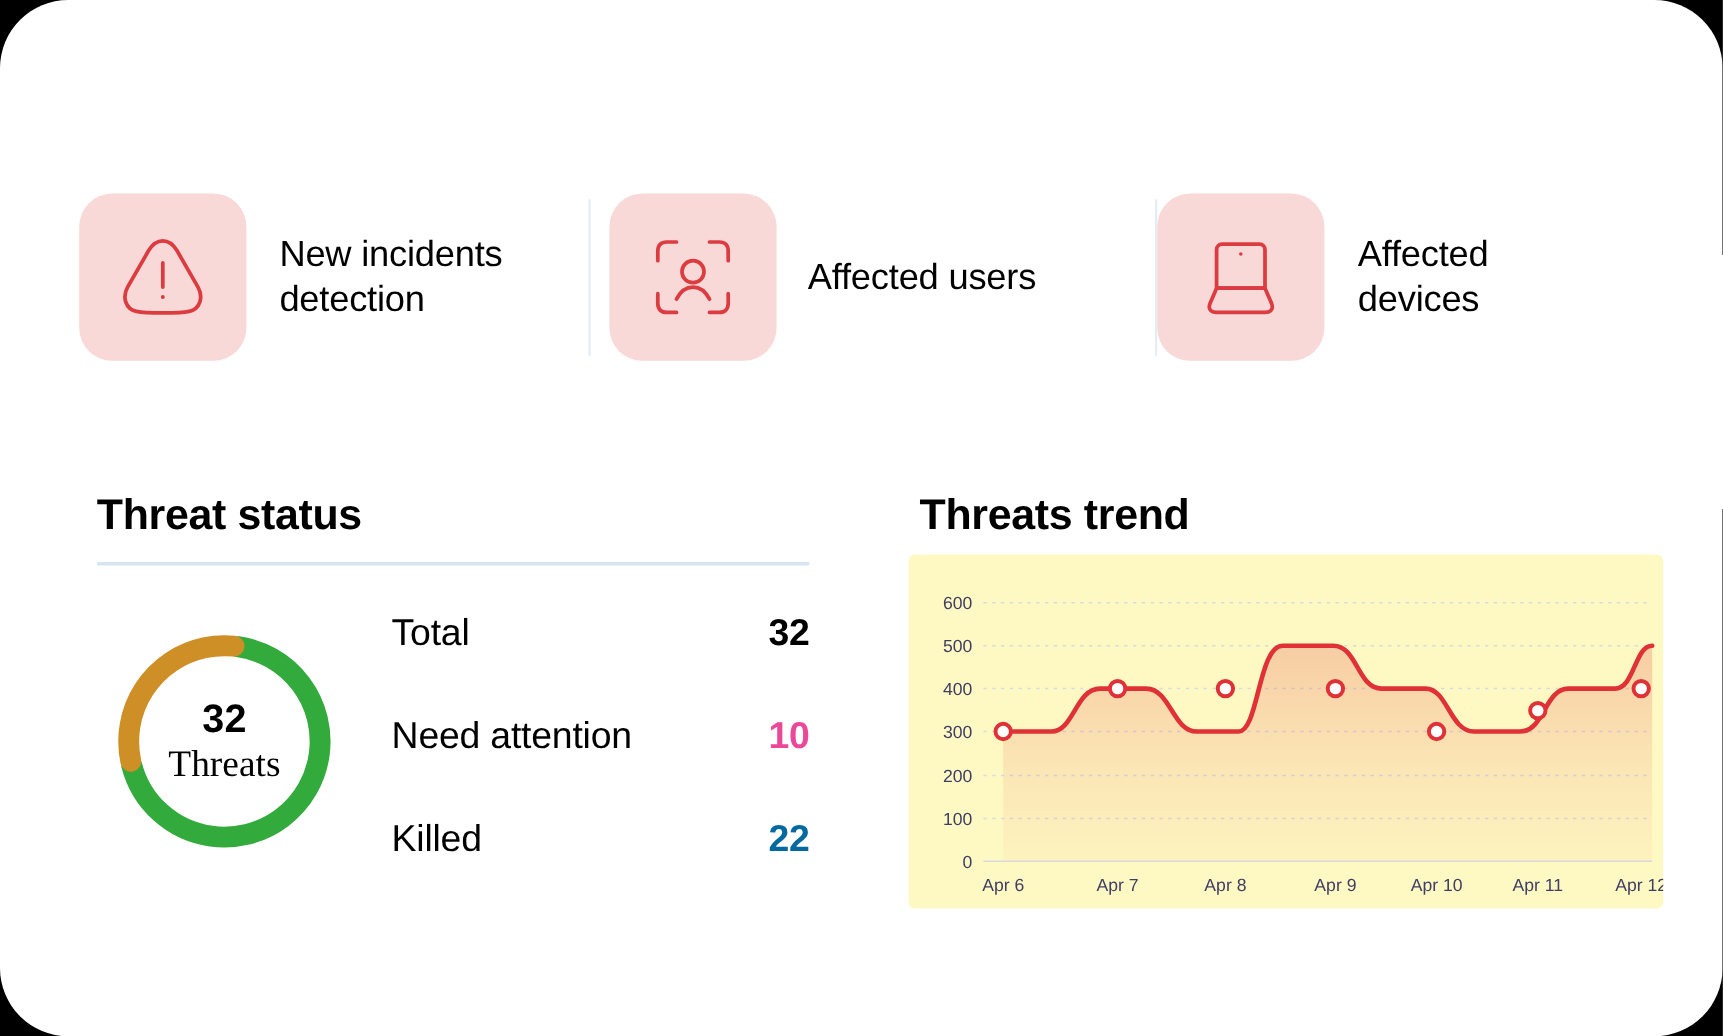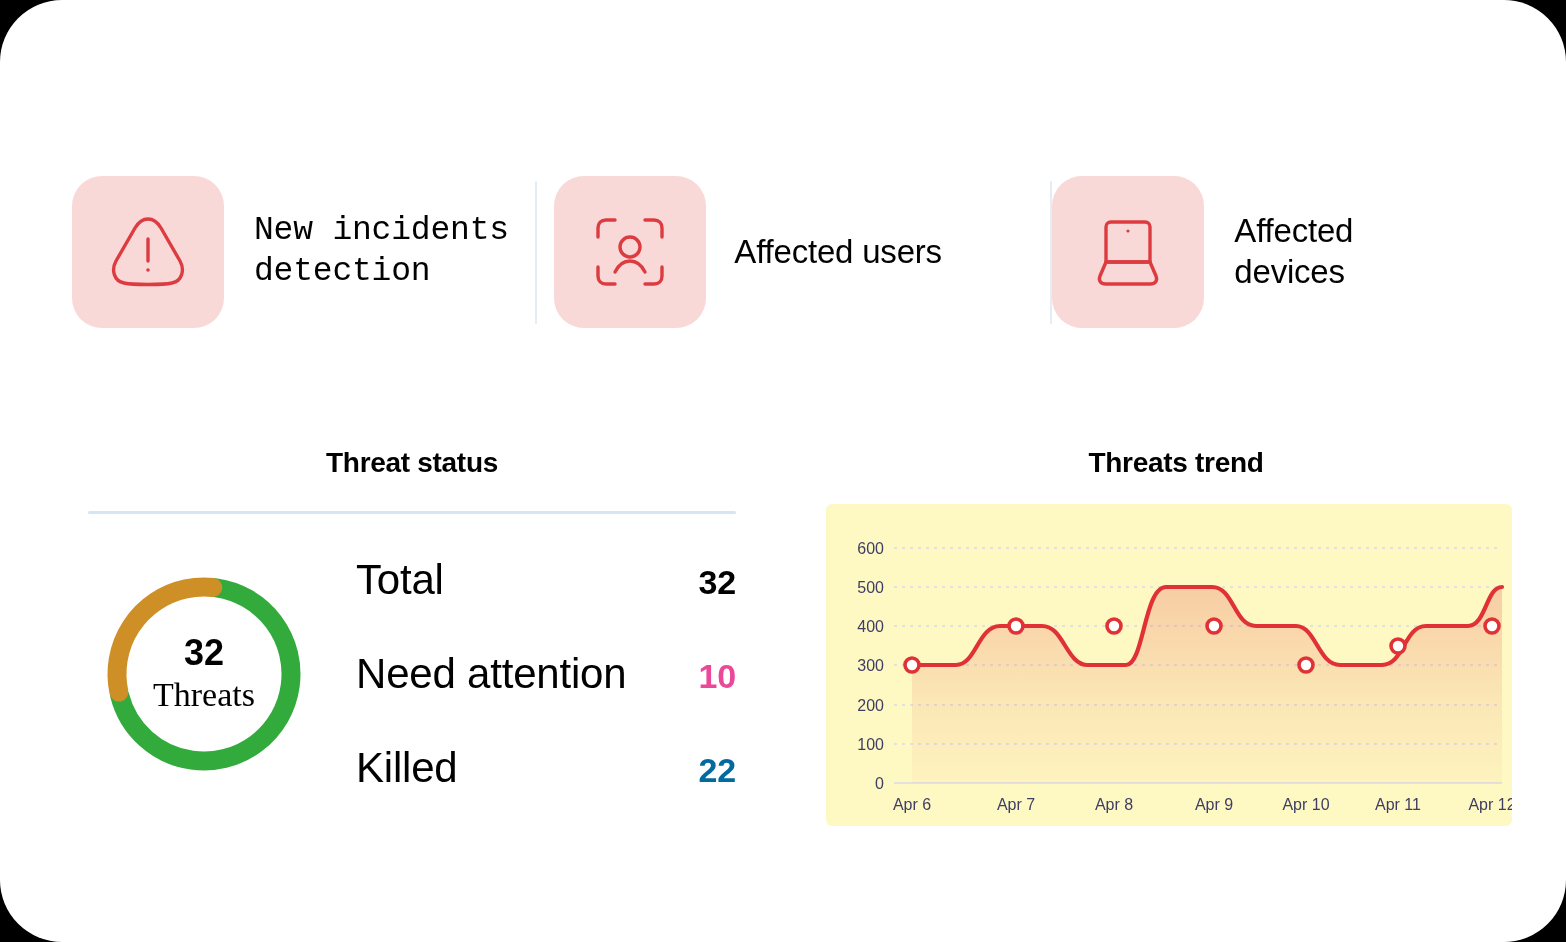--- a/index.html
+++ b/index.html
@@ -31,21 +31,21 @@
     width: 1420px;
     height: 152px;
     display: flex;
     align-items: stretch;
   }
   .kpi-item {
     display: flex;
     align-items: center;
     position: relative;
   }
-  .kpi-item.k0 { width: 471px; font-family: Liberation Mono, monospace; }
+  .kpi-item.k0 { width: 471px; }
   .kpi-item.k1 { width: 504px; padding-left: 17px; }
   .kpi-item.k2 { width: 445px; }
 
   .kpi-divider {
     position: absolute;
     top: 5px;
     width: 2px;
     height: 143px;
     background: #e4ecf7;
     border-radius: 1px;
@@ -68,25 +68,24 @@
     color: #020203;
     letter-spacing: -0.2px;
     font-weight: 400;
   }
   .kpi-item.k1 .kpi-label { margin-left: 28px; }
   .kpi-item.k2 .kpi-label { margin-left: 30px; }
 
   
   .section-title {
     position: absolute;
-    font-size: 28px;
+    font-size: 39px;
     font-weight: 700;
     color: #010102;
     letter-spacing: -0.3px;
-    text-align: center;
   }
   #threat-status-title { left: 88px; top: 447px; width: 648px; }
   #threats-trend-title { left: 836px; top: 447px; width: 680px; }
 
   .section-rule {
     position: absolute;
     height: 3px;
     background: #d7e4f4;
     border-radius: 2px;
   }
@@ -139,21 +138,21 @@
     top: 0;
     width: 380px;
   }
   .legend-row {
     display: flex;
     align-items: baseline;
     justify-content: space-between;
     height: 94px;
   }
   .legend-row .lg-label {
-    font-size: 42px;
+    font-size: 34px;
     font-weight: 400;
     color: #010102;
     letter-spacing: -0.2px;
   }
   .legend-row .lg-value {
     font-size: 34px;
     font-weight: 700;
     letter-spacing: -0.2px;
   }
 

